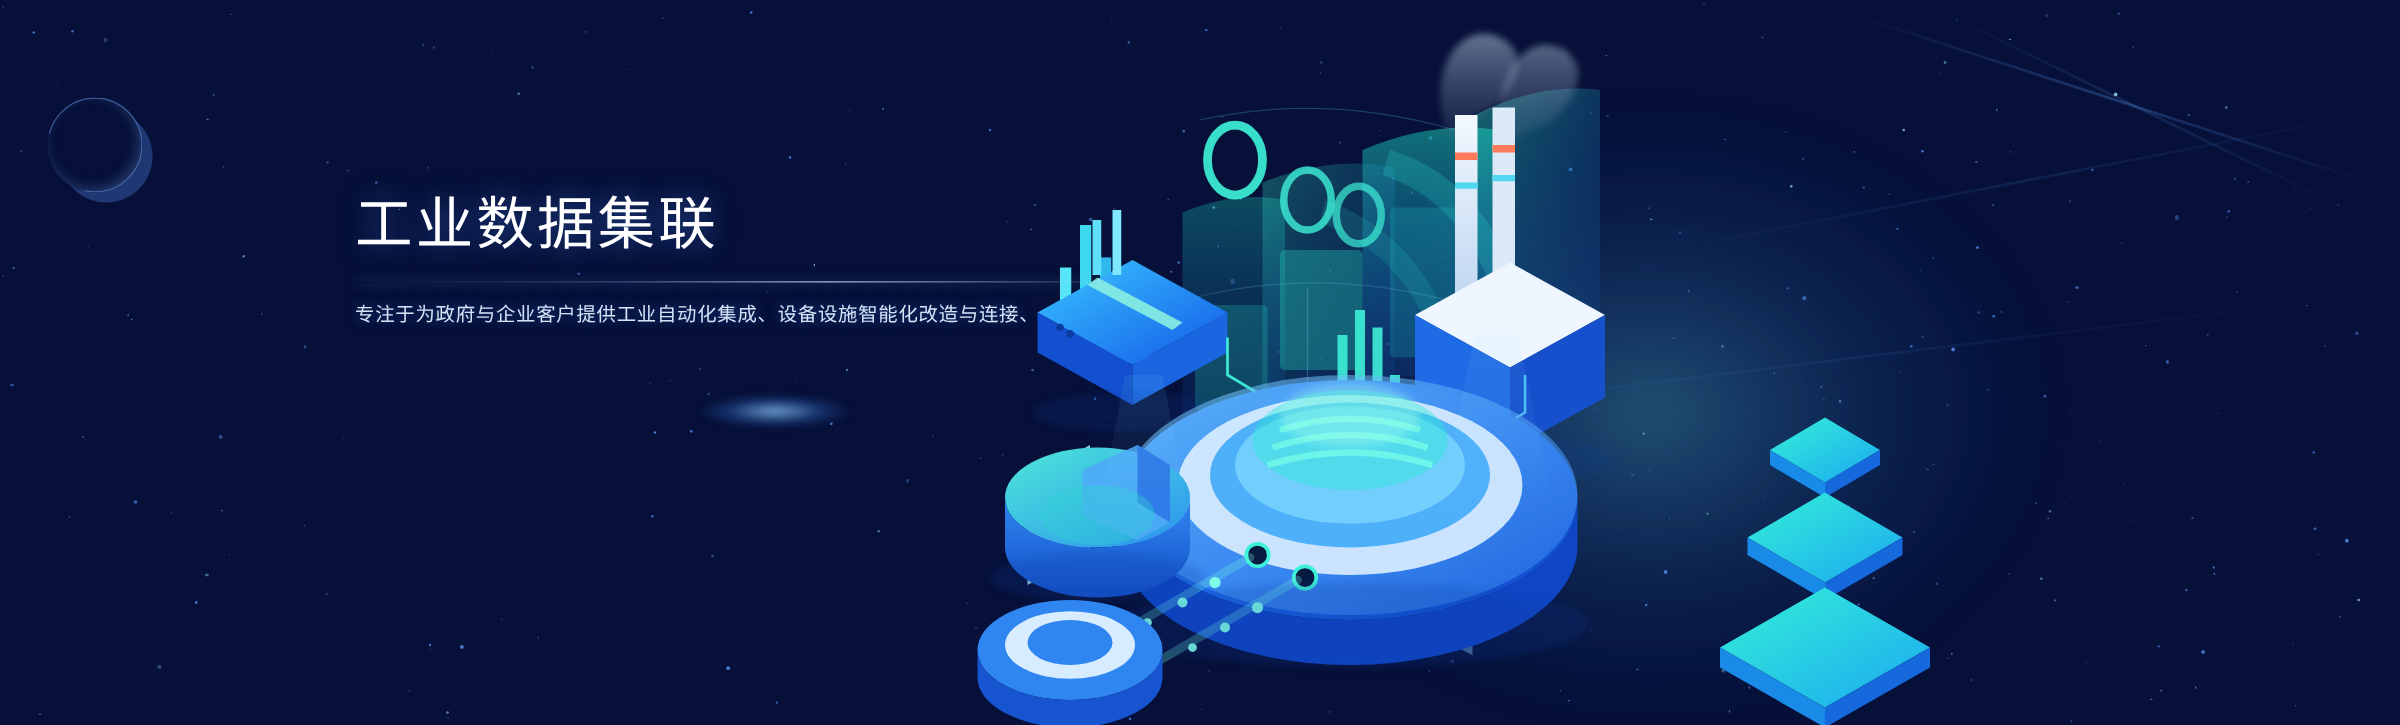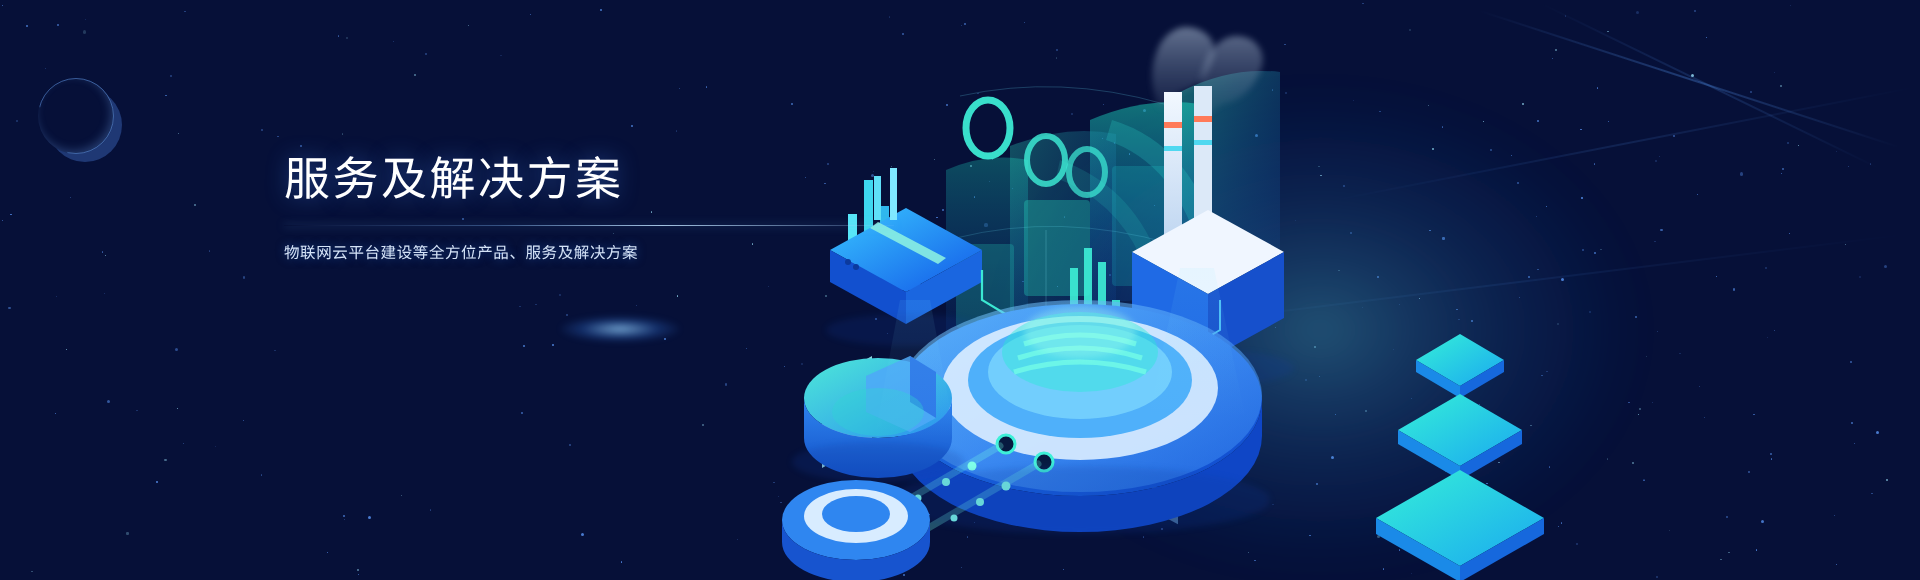--- a/index.html
+++ b/index.html
@@ -637,18 +637,18 @@
 
     <g opacity=".3">
       <path d="M140 300 L170 300 L196 440 L114 440 Z" fill="url(#gBeam)"></path>
       <path d="M420 268 L454 268 L486 420 L388 420 Z" fill="url(#gBeam)"></path>
     </g>
   </svg>
   </div>
 
   <div class="glowdot"></div>
   <div class="copy">
-    <div class="headline">服务及解决方案</div>
+    <div class="headline">工业数据集联</div>
     <div class="divider"></div>
-    <div class="subline">物联网云平台建设等全方位产品、服务及解决方案</div>
+    <div class="subline">专注于为政府与企业客户提供工业自动化集成、设备设施智能化改造与连接、</div>
   </div>
 
 </div>
 
 </body></html>

